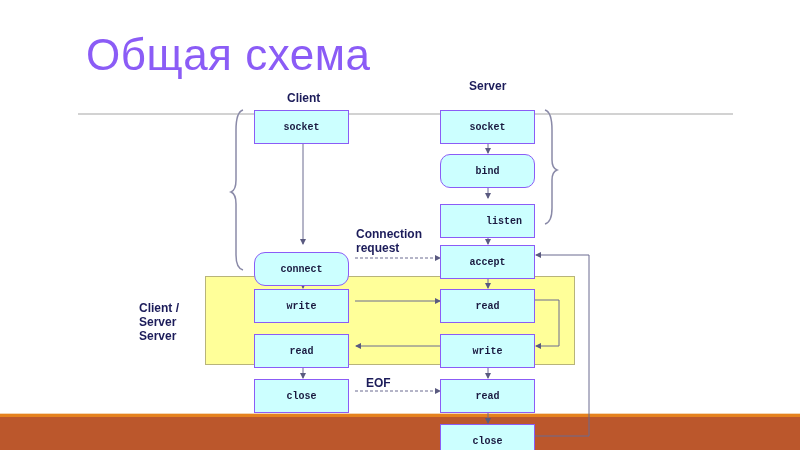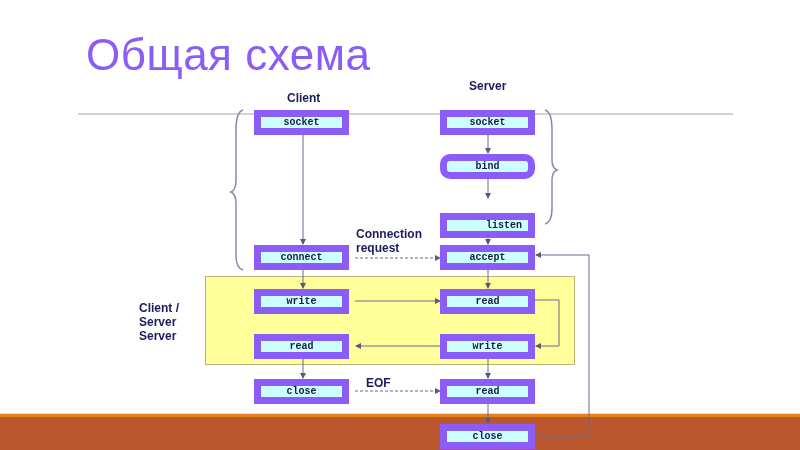--- a/index.html
+++ b/index.html
@@ -23,22 +23,22 @@
     position: absolute; left: 0; top: 414px; width: 800px; height: 4px; background: #e5821e;
   }
   .footer-hl {
     position: absolute; left: 0; top: 413px; width: 800px; height: 1px; background: #f4d6b5;
   }
   .session-bg {
     position: absolute; left: 205px; top: 276px; width: 370px; height: 89px;
     background: #ffff99; border: 1px solid #b8b47a; box-sizing: border-box;
   }
   .box {
-    position: absolute; width: 95px; height: 25px;
-    background: #ccffff; border: 7px solid #8b5cf6; box-sizing: border-box;
+    position: absolute; width: 95px; height: 34px;
+    background: #ccffff; border: 1px solid #8b5cf6; box-sizing: border-box;
     font-family: "Liberation Mono", monospace; font-weight: bold; font-size: 10px;
     color: #1a1a40; display: flex; align-items: center; justify-content: center;
   }
   .lbl {
     position: absolute; font-family: "Liberation Sans", sans-serif; font-weight: bold;
     font-size: 12px; color: #1c1c5a; line-height: 14px;
   }
   svg.wires { position: absolute; left: 0; top: 0; }
 </style>
 </head>
@@ -93,25 +93,25 @@
   <line x1="355" y1="301" x2="440" y2="301" stroke="#6a6a90" stroke-width="1" marker-end="url(#arr)"></line>
   <line x1="440" y1="346" x2="356" y2="346" stroke="#6a6a90" stroke-width="1" marker-end="url(#arr)"></line>
   <line x1="355" y1="391" x2="440" y2="391" stroke="#6a6a90" stroke-width="1" stroke-dasharray="3,2" marker-end="url(#arr)"></line>
 
   <polyline points="535,300 559,300 559,346 536,346" fill="none" stroke="#6a6a90" stroke-width="1" marker-end="url(#arr)"></polyline>
 
   <polyline points="535,436 589,436 589,255 536,255" fill="none" stroke="#6a6a90" stroke-width="1" marker-end="url(#arr)"></polyline>
 </svg>
 
 <div class="box" style="left:254px;top:110px;">socket</div>
-<div class="box" style="left:254px;top:245px;">connect</div>
+<div class="box" style="left:254px;top:252px;border-radius:11px;">connect</div>
 <div class="box" style="left:254px;top:289px;">write</div>
 <div class="box" style="left:254px;top:334px;">read</div>
 <div class="box" style="left:254px;top:379px;">close</div>
 
 <div class="box" style="left:440px;top:110px;">socket</div>
 <div class="box" style="left:440px;top:154px;border-radius:10px;">bind</div>
-<div class="box" style="left:440px;top:213px;padding-left:33px;">listen</div>
+<div class="box" style="left:440px;top:204px;padding-left:33px;">listen</div>
 <div class="box" style="left:440px;top:245px;">accept</div>
 <div class="box" style="left:440px;top:289px;">read</div>
 <div class="box" style="left:440px;top:334px;">write</div>
 <div class="box" style="left:440px;top:379px;">read</div>
 <div class="box" style="left:440px;top:424px;">close</div>
 
 </body></html>

